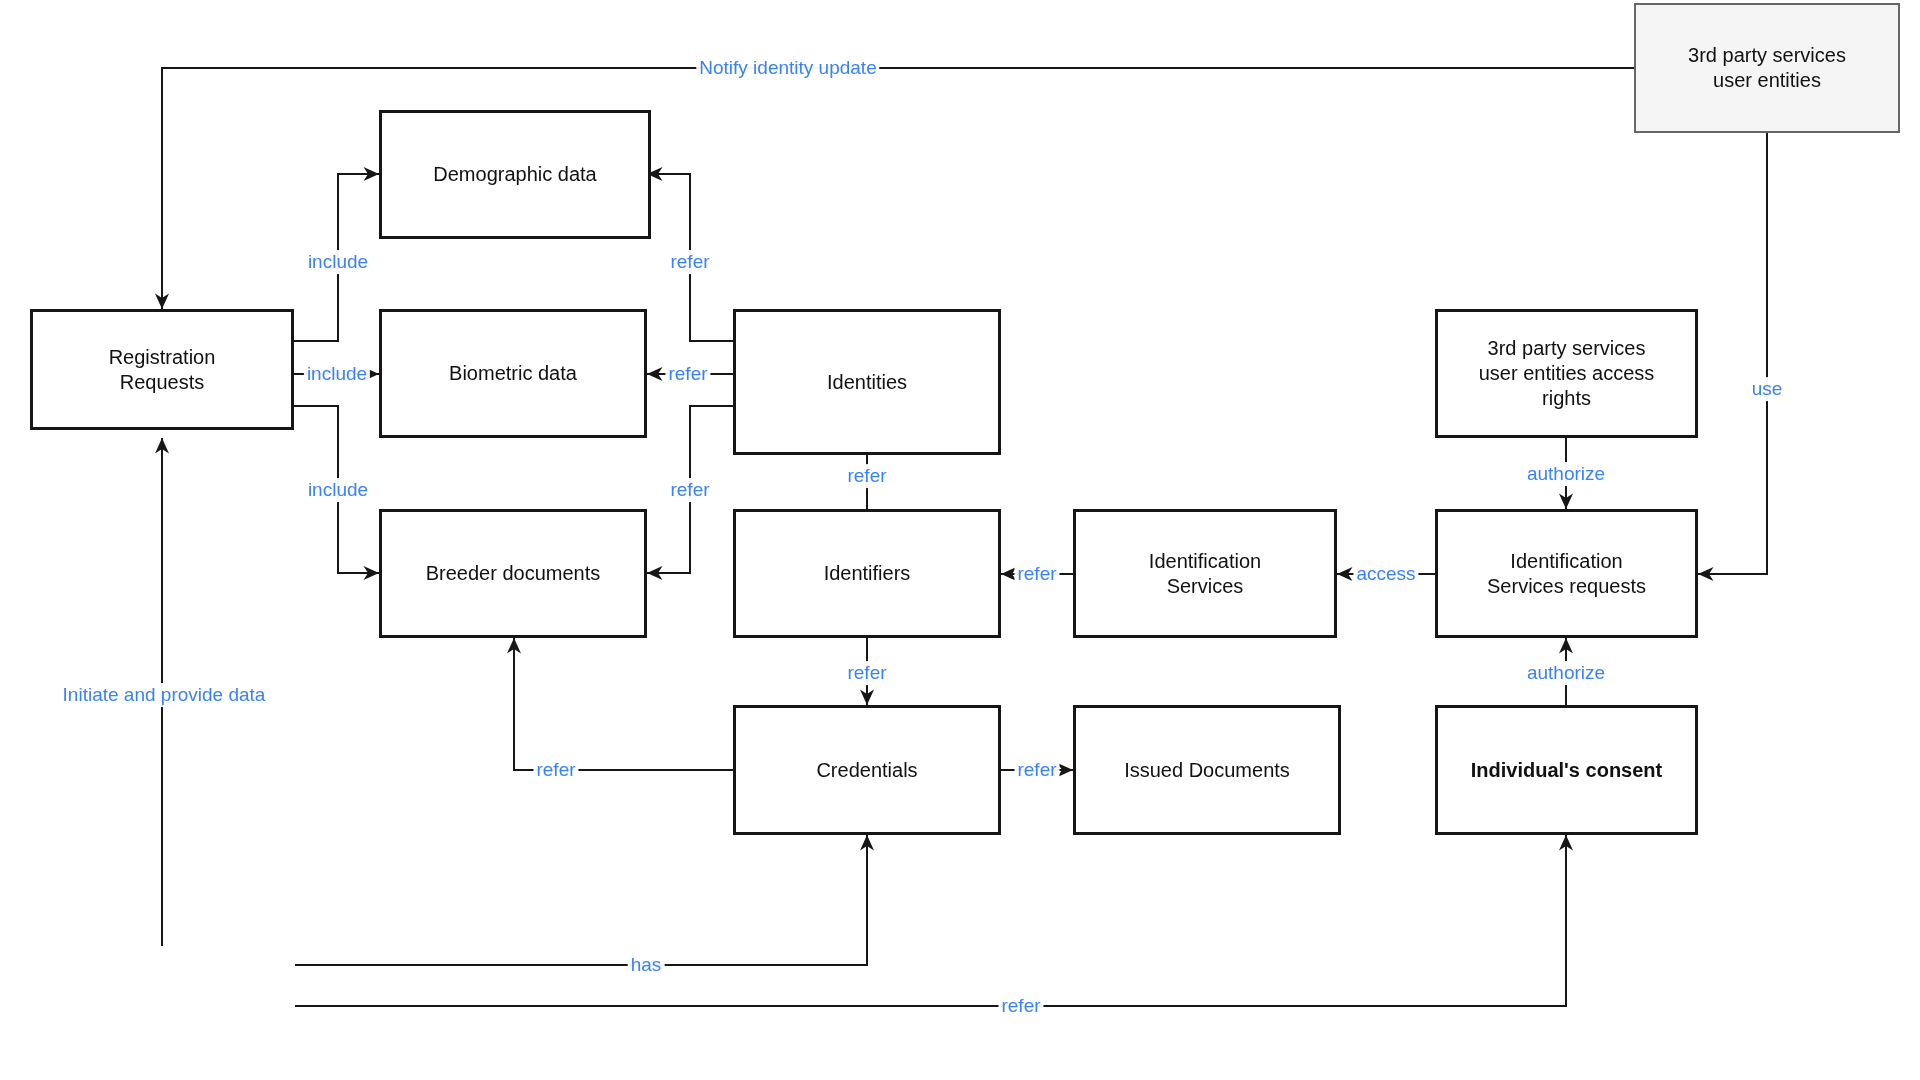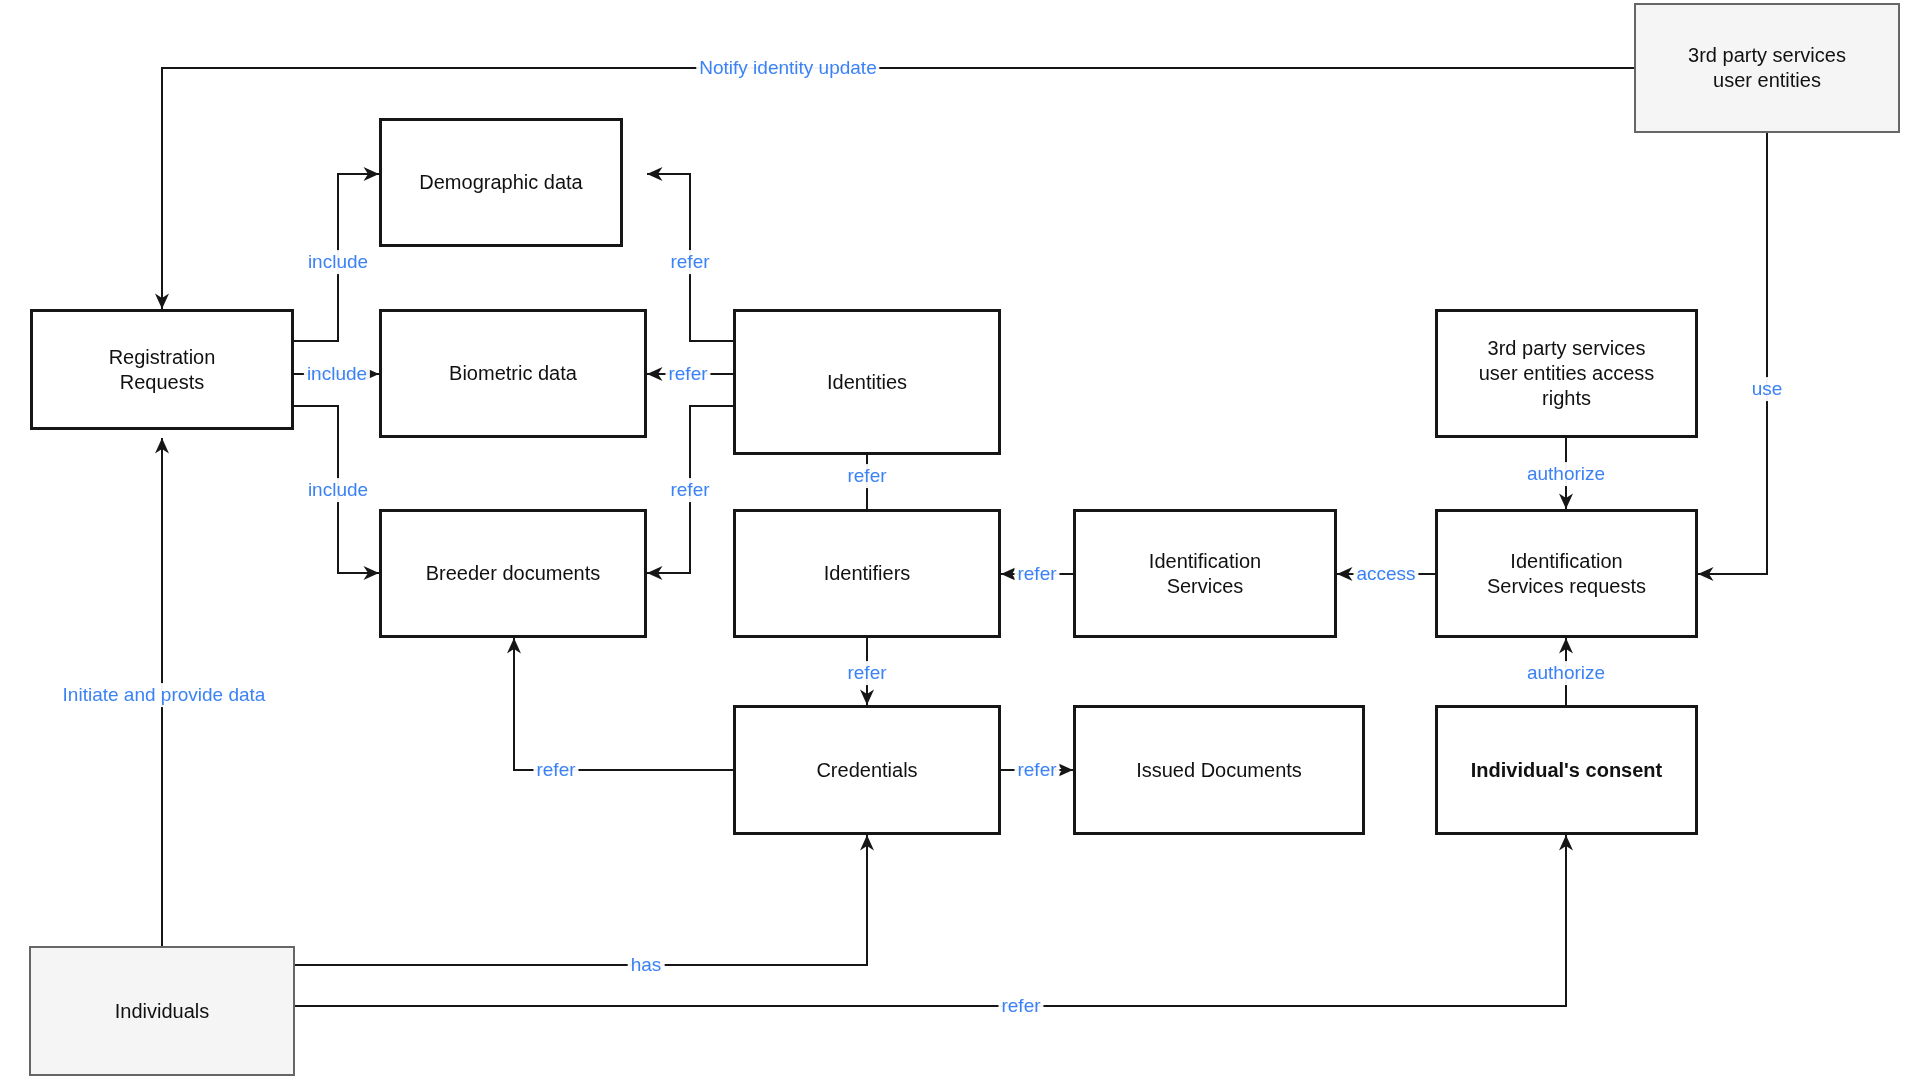--- a/index.html
+++ b/index.html
@@ -86,21 +86,21 @@
       <polyline points="1767,133 1767,574 1698,574" class="edge" marker-end="url(#arrow)"></polyline>
       <polyline points="1001,770 1073,770" class="edge" marker-end="url(#arrow)"></polyline>
       <polyline points="733,770 514,770 514,638" class="edge" marker-end="url(#arrow)"></polyline>
       <polyline points="295,965 867,965 867,835" class="edge" marker-end="url(#arrow)"></polyline>
       <polyline points="295,1006 1566,1006 1566,835" class="edge" marker-end="url(#arrow)"></polyline>
     </svg>
     <div class="node alt" style="left: 1634px; top: 3px; width: 266px; height: 130px;">
       <span class="node-label">3rd party services
 user entities</span>
     </div>
-    <div class="node" style="left: 379px; top: 110px; width: 244px; height: 129px; margin-top: 8px;">
+    <div class="node" style="left: 379px; top: 110px; width: 272px; height: 129px;">
       <span class="node-label">Demographic data</span>
     </div>
     <div class="node" style="left: 30px; top: 309px; width: 264px; height: 121px;">
       <span class="node-label">Registration
 Requests</span>
     </div>
     <div class="node" style="left: 379px; top: 309px; width: 268px; height: 129px;">
       <span class="node-label">Biometric data</span>
     </div>
     <div class="node" style="left: 733px; top: 309px; width: 268px; height: 146px;">
@@ -121,28 +121,25 @@
       <span class="node-label">Identification
 Services</span>
     </div>
     <div class="node" style="left: 1435px; top: 509px; width: 263px; height: 129px;">
       <span class="node-label">Identification
 Services requests</span>
     </div>
     <div class="node" style="left: 733px; top: 705px; width: 268px; height: 130px;">
       <span class="node-label">Credentials</span>
     </div>
-    <div class="node" style="left: 1073px; top: 705px; width: 292px; height: 130px;">
+    <div class="node" style="left: 1073px; top: 705px; width: 268px; height: 130px;">
       <span class="node-label">Issued Documents</span>
     </div>
     <div class="node" style="left: 1435px; top: 705px; width: 263px; height: 130px; font-weight: bold;">
       <span class="node-label">Individual's consent</span>
-    </div>
-    <div class="node alt" style="left: 29px; top: 946px; width: 266px; height: 130px;">
-      <span class="node-label">Individuals</span>
     </div>
     <div class="edge-label" style="left: 788px; top: 68px;">Notify identity update</div>
     <div class="edge-label" style="left: 164px; top: 695px;">Initiate and provide data</div>
     <div class="edge-label" style="left: 338px; top: 262px;">include</div>
     <div class="edge-label" style="left: 337px; top: 374px;">include</div>
     <div class="edge-label" style="left: 338px; top: 490px;">include</div>
     <div class="edge-label" style="left: 690px; top: 262px;">refer</div>
     <div class="edge-label" style="left: 688px; top: 374px;">refer</div>
     <div class="edge-label" style="left: 690px; top: 490px;">refer</div>
     <div class="edge-label" style="left: 867px; top: 476px;">refer</div>

